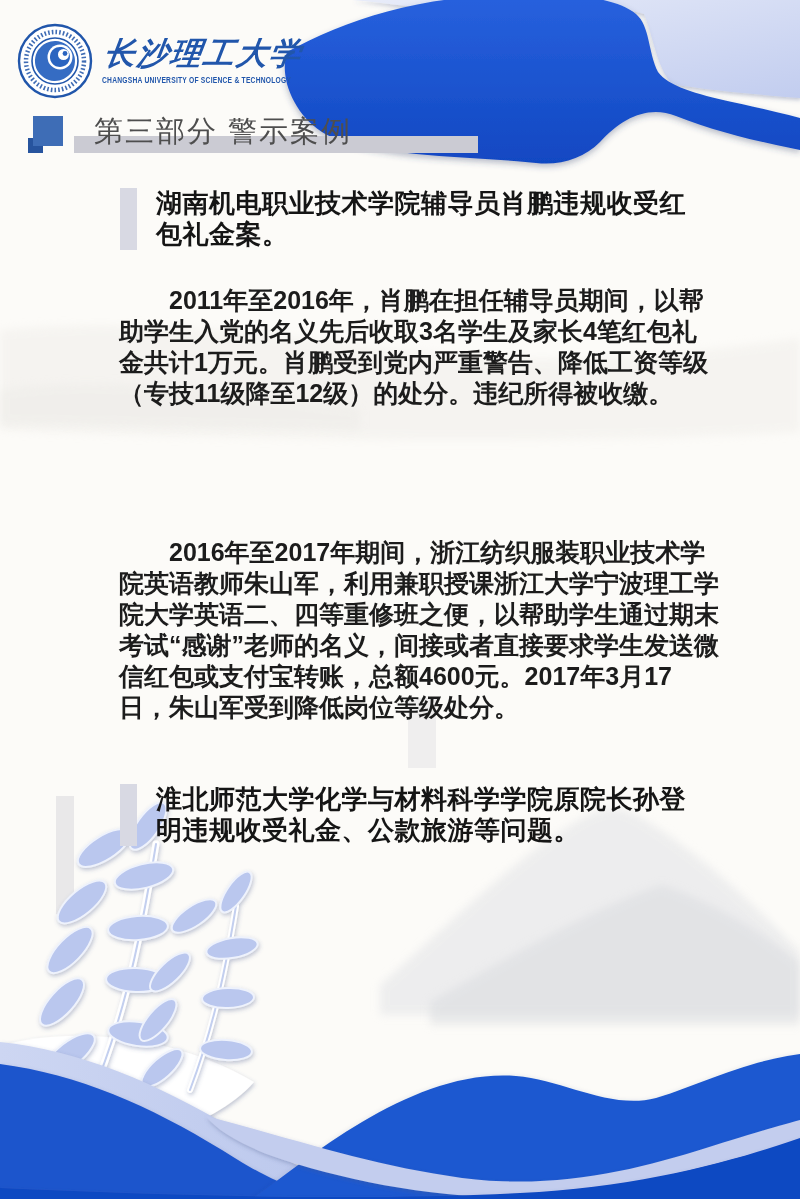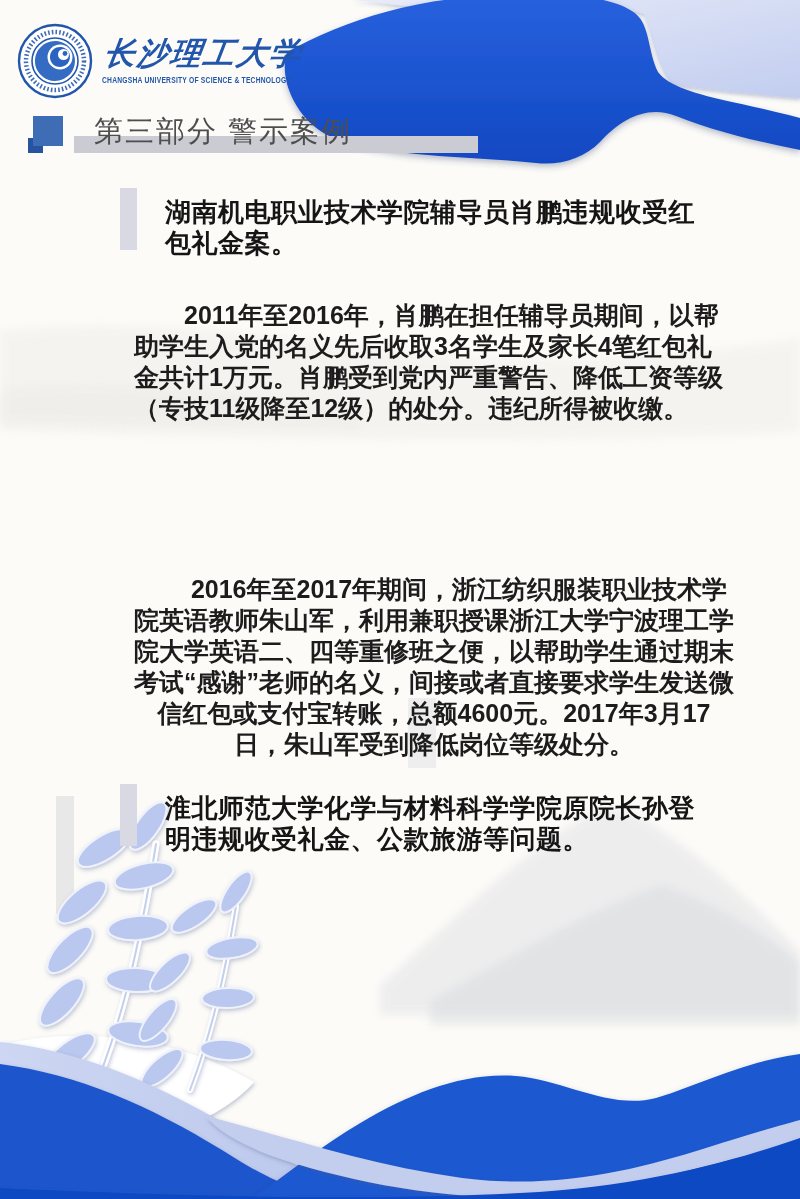--- a/index.html
+++ b/index.html
@@ -33,30 +33,30 @@
   .title-underlay{position:absolute;left:74px;top:136px;width:404px;height:17px;background:var(--bar-gray,#cbcbd3);}
   .section-title{
     position:absolute;left:78px;top:96px;margin:16px;
     font-size:29px;font-weight:500;color:var(--title-gray,#4e4e4e);letter-spacing:2px;white-space:nowrap;text-align:center;
   }
 
   
   .case-heading{position:absolute;left:120px;display:flex;}
   .case-heading .hbar{flex:0 0 17px;height:62px;background:var(--heading-bar,#d8d9e3);margin-right:19px;}
   .case-heading h2{
-    margin:9px;width:552px;font-size:26px;line-height:31px;font-weight:bold;
+    margin:0;width:552px;font-size:26px;line-height:31px;font-weight:bold;
     color:var(--text-dark,#151515);letter-spacing:.5px;
   }
   .case-body{
-    position:absolute;left:118px;width:600px;margin:16px;
+    position:absolute;left:118px;width:600px;margin:1px;
     font-size:25px;line-height:31px;font-weight:600;color:#1c1c1c;
     text-indent:2em;letter-spacing:0;
   }
   #case1-heading{top:188px;} #case1-body{top:284px;}
-  #case2-heading{top:455px;} #case2-body{top:558px;text-align:center;}
+  #case2-heading{top:455px;} #case2-body{top:536px;}
   #case3-heading{top:784px;} #case3-body{top:876px;}
 </style>
 </head>
 <body>
 
 <div class="page">
 
   <svg class="bg" width="800" height="1199" viewBox="0 0 800 1199" aria-hidden="true">
     <defs>
       <linearGradient id="lavGrad" x1="0" y1="0" x2="1" y2="1">

